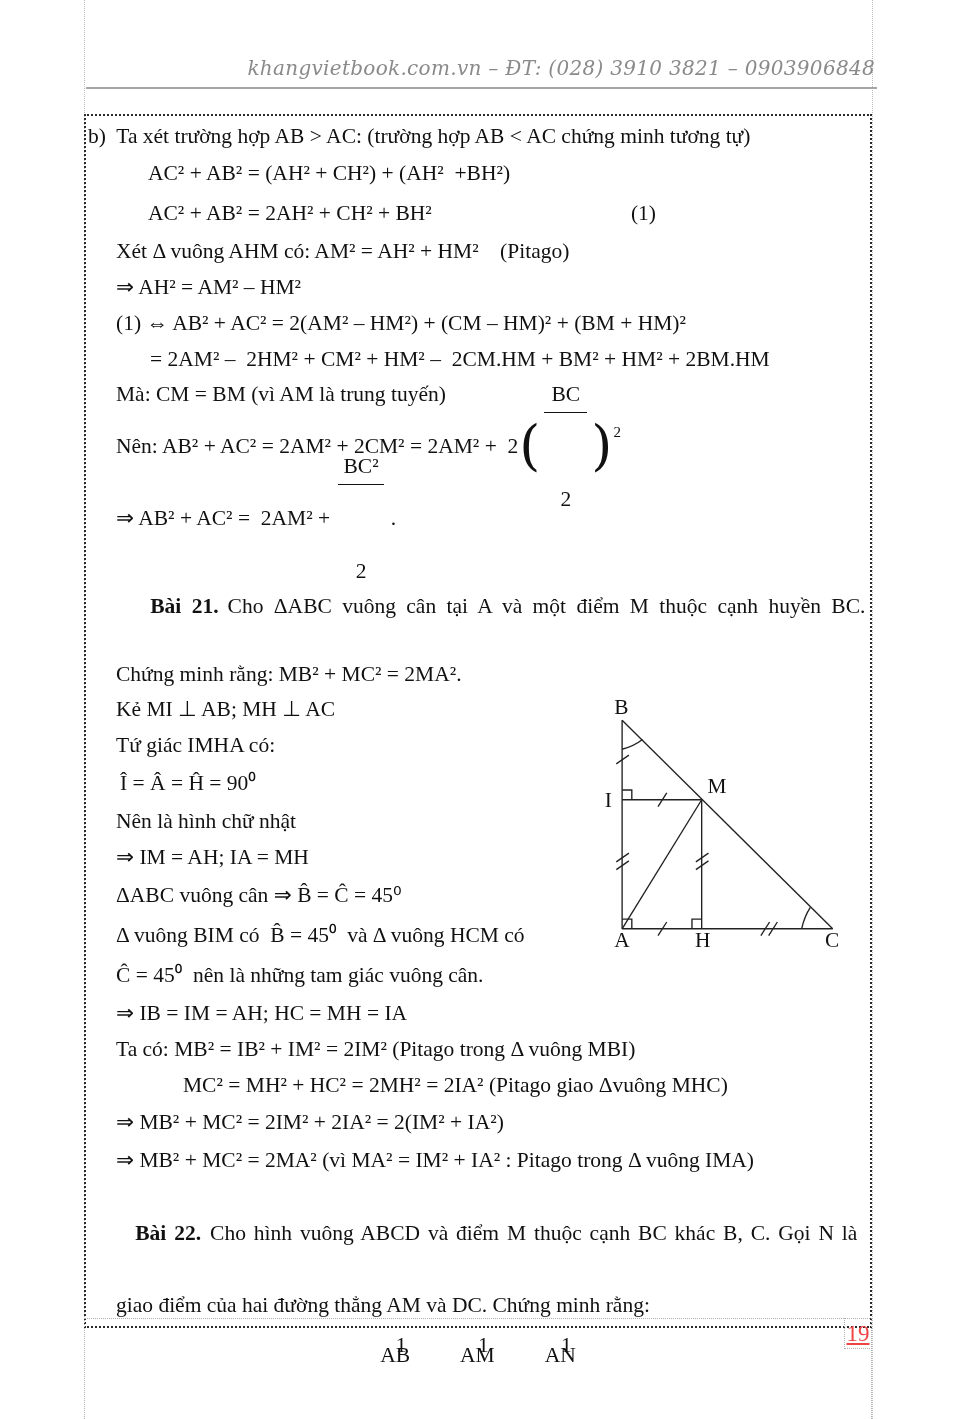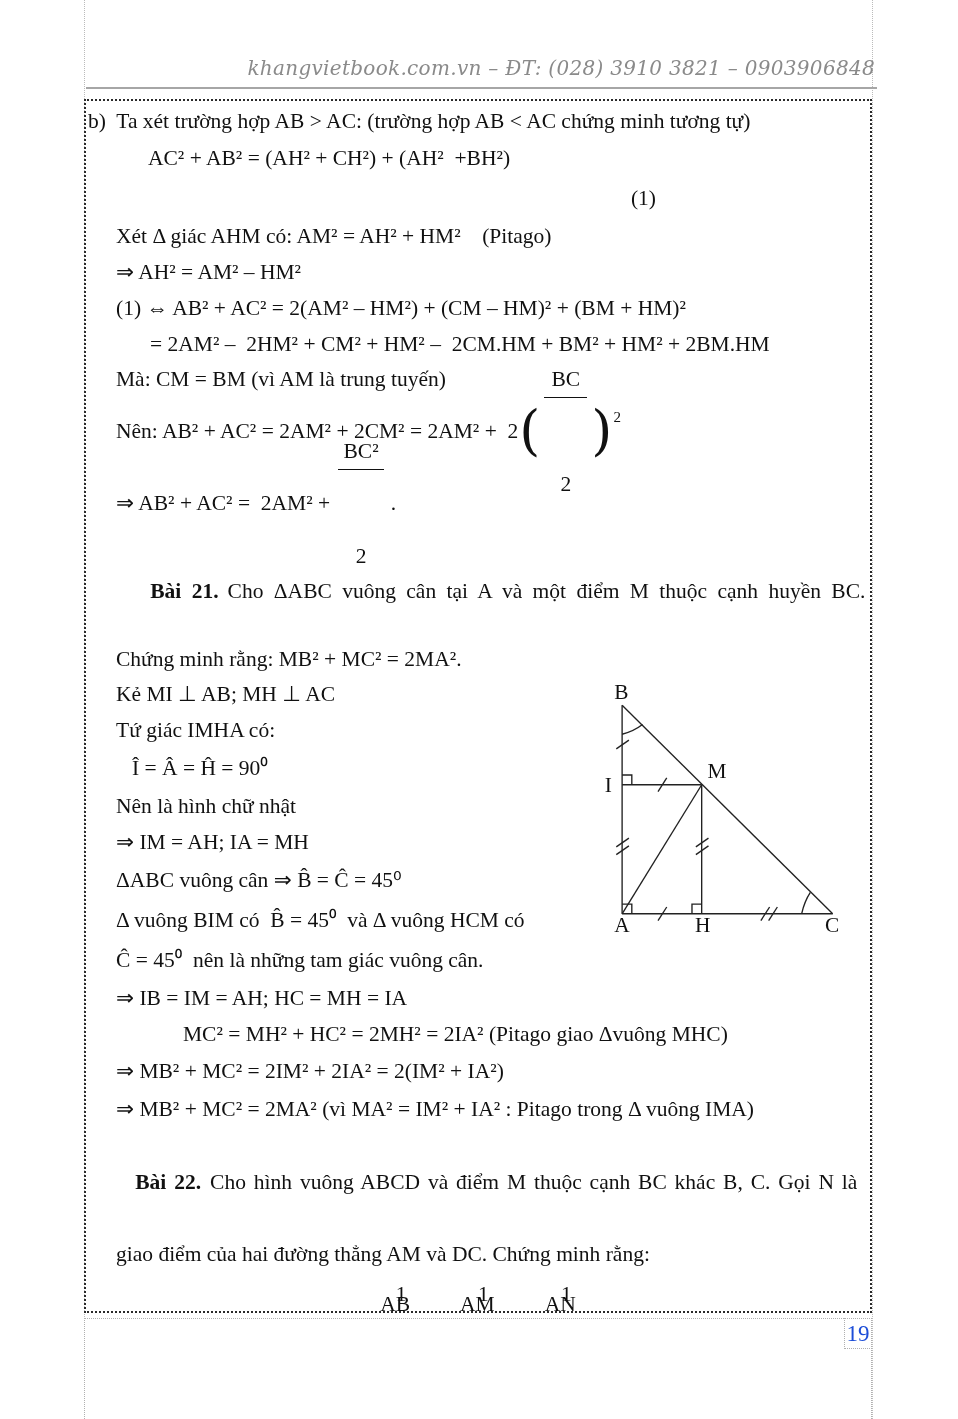--- a/index.html
+++ b/index.html
@@ -13,32 +13,32 @@
   .mg-right { left:872px; }
 
   .header-text {
     position:absolute; top:56px; right:83px;
     font-style:italic; font-size:20px; color:#8a8a8a;
     font-family:"DejaVu Serif", serif; letter-spacing:0.3px;
   }
   .header-rule { position:absolute; top:87px; left:86px; width:791px; border-top:2px solid #a6a6a6; }
 
   .content-box {
-    position:absolute; left:84px; top:99px; width:788px; height:1214px;
+    position:absolute; left:84px; top:114px; width:788px; height:1214px;
     border:2px dotted #2a2a2a; box-sizing:border-box; padding:3px 2px 0 2px;
     font-size:21.5px;
   }
   .ln { white-space:pre-wrap; line-height:34px; }
   .lh36 { line-height:36px; }
   .lh38 { line-height:38px; }
   .lh40 { line-height:40px; }
   .ind1 { margin-left:28px; }
   .ind-eq { margin-left:60px; }
   .ind3 { margin-left:62px; }
-  .ind4 { margin-left:44px; }
+  .ind4 { margin-left:32px; }
   .ind5 { margin-left:95px; }
   .eqrow { display:flex; }
   .eqtag { margin-left:auto; margin-right:212px; }
   .exlabel { font-weight:bold; margin-right:9px; }
   .ws1 { word-spacing:5px; }
   .ws2 { word-spacing:2.5px; }
   .center { text-align:center; }
   .bold { font-weight:bold; }
 
   
@@ -65,42 +65,43 @@
 
   
   .footer-box {
     position:absolute; left:84px; top:1318px; width:788px; height:105px;
     border:1.5px dotted #b0b0b0; box-sizing:border-box;
   }
   .pagenum-box {
     position:absolute; top:-1px; right:-1px; width:28px; height:31px;
     border:1.5px dotted #b0b0b0; box-sizing:border-box;
     display:flex; align-items:center; justify-content:center;
-    color:#1d4ed8; font-size:23px;
+    color:#ef4444; font-size:23px;text-decoration:underline;
   }
 </style>
 </head>
 <body>
 
 <div class="page">
 
   <div class="margin-guide mg-left"></div>
   <div class="margin-guide mg-right"></div>
 
   <div class="header-text">khangvietbook.com.vn – ĐT: (028) 3910 3821 – 0903906848</div>
   <div class="header-rule"></div>
 
   <div class="content-box">
 
     <div class="ln">b)  Ta xét trường hợp AB &gt; AC: (trường hợp AB &lt; AC chứng minh tương tự)</div>
     <div class="ln ind-eq lh40">AC² + AB² = (AH² + CH²) + (AH²  +BH²)</div>
     <div class="ln ind-eq lh40 eqrow">
+      <span>AC² + AB² = 2AH² + CH² + BH²</span>
       <span class="eqtag">(1)</span>
     </div>
-    <div class="ln ind1 lh36">Xét Δ giác AHM có: AM² = AH² + HM²    (Pitago)</div>
+    <div class="ln ind1 lh36">Xét Δ vuông AHM có: AM² = AH² + HM²    (Pitago)</div>
     <div class="ln ind1 lh36">⇒ AH² = AM² – HM²</div>
     <div class="ln ind1 lh36">(1) ⇔ AB² + AC² = 2(AM² – HM²) + (CM – HM)² + (BM + HM)²</div>
     <div class="ln ind3 lh36">= 2AM² –  2HM² + CM² + HM² –  2CM.HM + BM² + HM² + 2BM.HM</div>
     <div class="ln ind1">Mà: CM = BM (vì AM là trung tuyến)</div>
 
     <div class="ln ind1 fracline h70">
       <span>Nên: AB² + AC² = 2AM² + 2CM² = 2AM² +  2</span>
       <span class="bigparen">(</span>
       <span class="frac">
         <span class="fn">BC</span>
@@ -163,20 +164,21 @@
 
     <div class="ln ind1 lh36">Kẻ MI ⊥ AB; MH ⊥ AC</div>
     <div class="ln ind1 lh36">Tứ giác IMHA có:</div>
     <div class="ln ind4 lh40">Î = Â = Ĥ = 90⁰</div>
     <div class="ln ind1 lh36">Nên là hình chữ nhật</div>
     <div class="ln ind1 lh36">⇒ IM = AH; IA = MH</div>
     <div class="ln ind1 lh40">ΔABC vuông cân ⇒ B̂ = Ĉ = 45⁰</div>
     <div class="ln ind1 lh40">Δ vuông BIM có  B̂ = 45⁰  và Δ vuông HCM có</div>
     <div class="ln ind1 lh40 clear">Ĉ = 45⁰  nên là những tam giác vuông cân.</div>
     <div class="ln ind1 lh36">⇒ IB = IM = AH; HC = MH = IA</div>
+    <div class="ln ind1 lh36">Ta có: MB² = IB² + IM² = 2IM² (Pitago trong Δ vuông MBI)</div>
     <div class="ln ind5 lh36">MC² = MH² + HC² = 2MH² = 2IA² (Pitago giao Δvuông MHC)</div>
     <div class="ln ind1 lh38">⇒ MB² + MC² = 2IM² + 2IA² = 2(IM² + IA²)</div>
     <div class="ln ind1 lh38">⇒ MB² + MC² = 2MA² (vì MA² = IM² + IA² : Pitago trong Δ vuông IMA)</div>
 
     <div class="ln ws2 lh36">
       <span class="exlabel">Bài 22.</span><span>Cho hình vuông ABCD và điểm M thuộc cạnh BC khác B, C. Gọi N là</span>
     </div>
     <div class="ln ind1 lh36">giao điểm của hai đường thẳng AM và DC. Chứng minh rằng:</div>
 
     <div class="fracrow">

